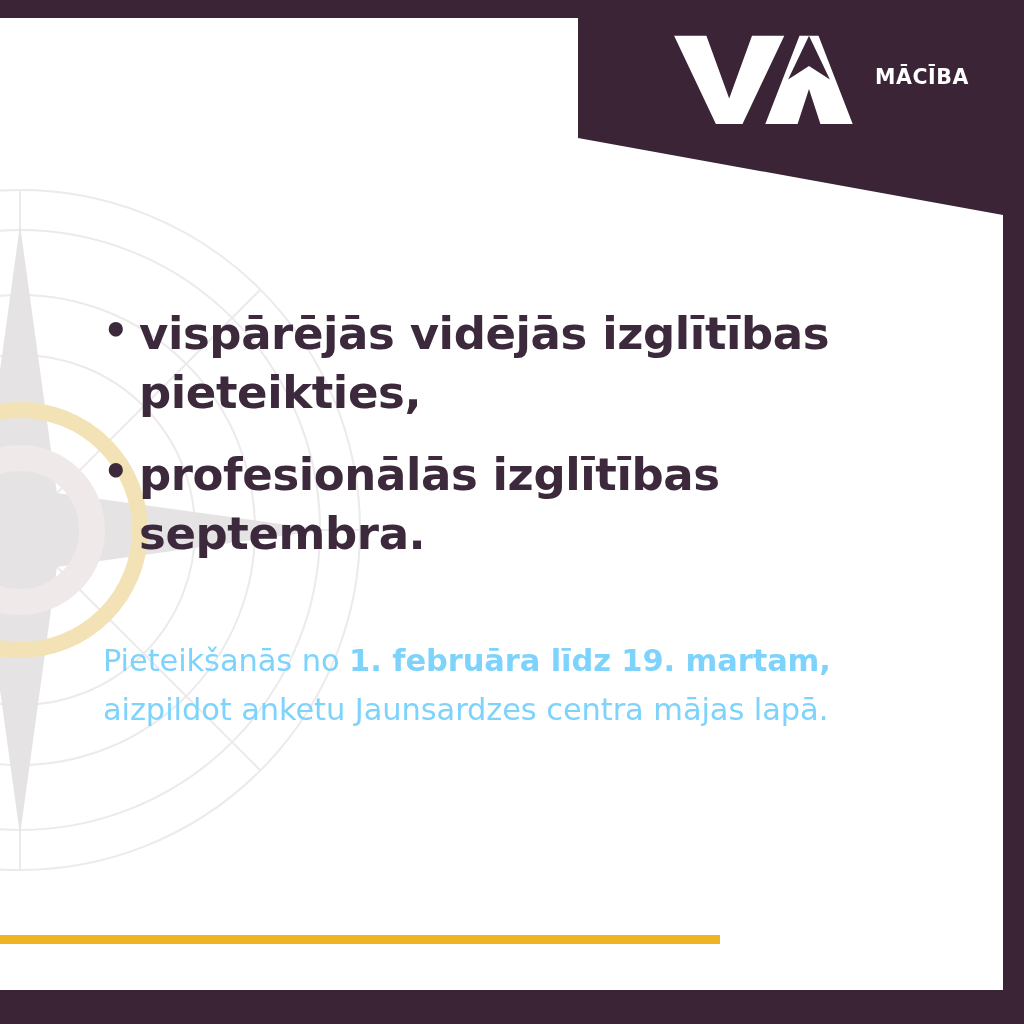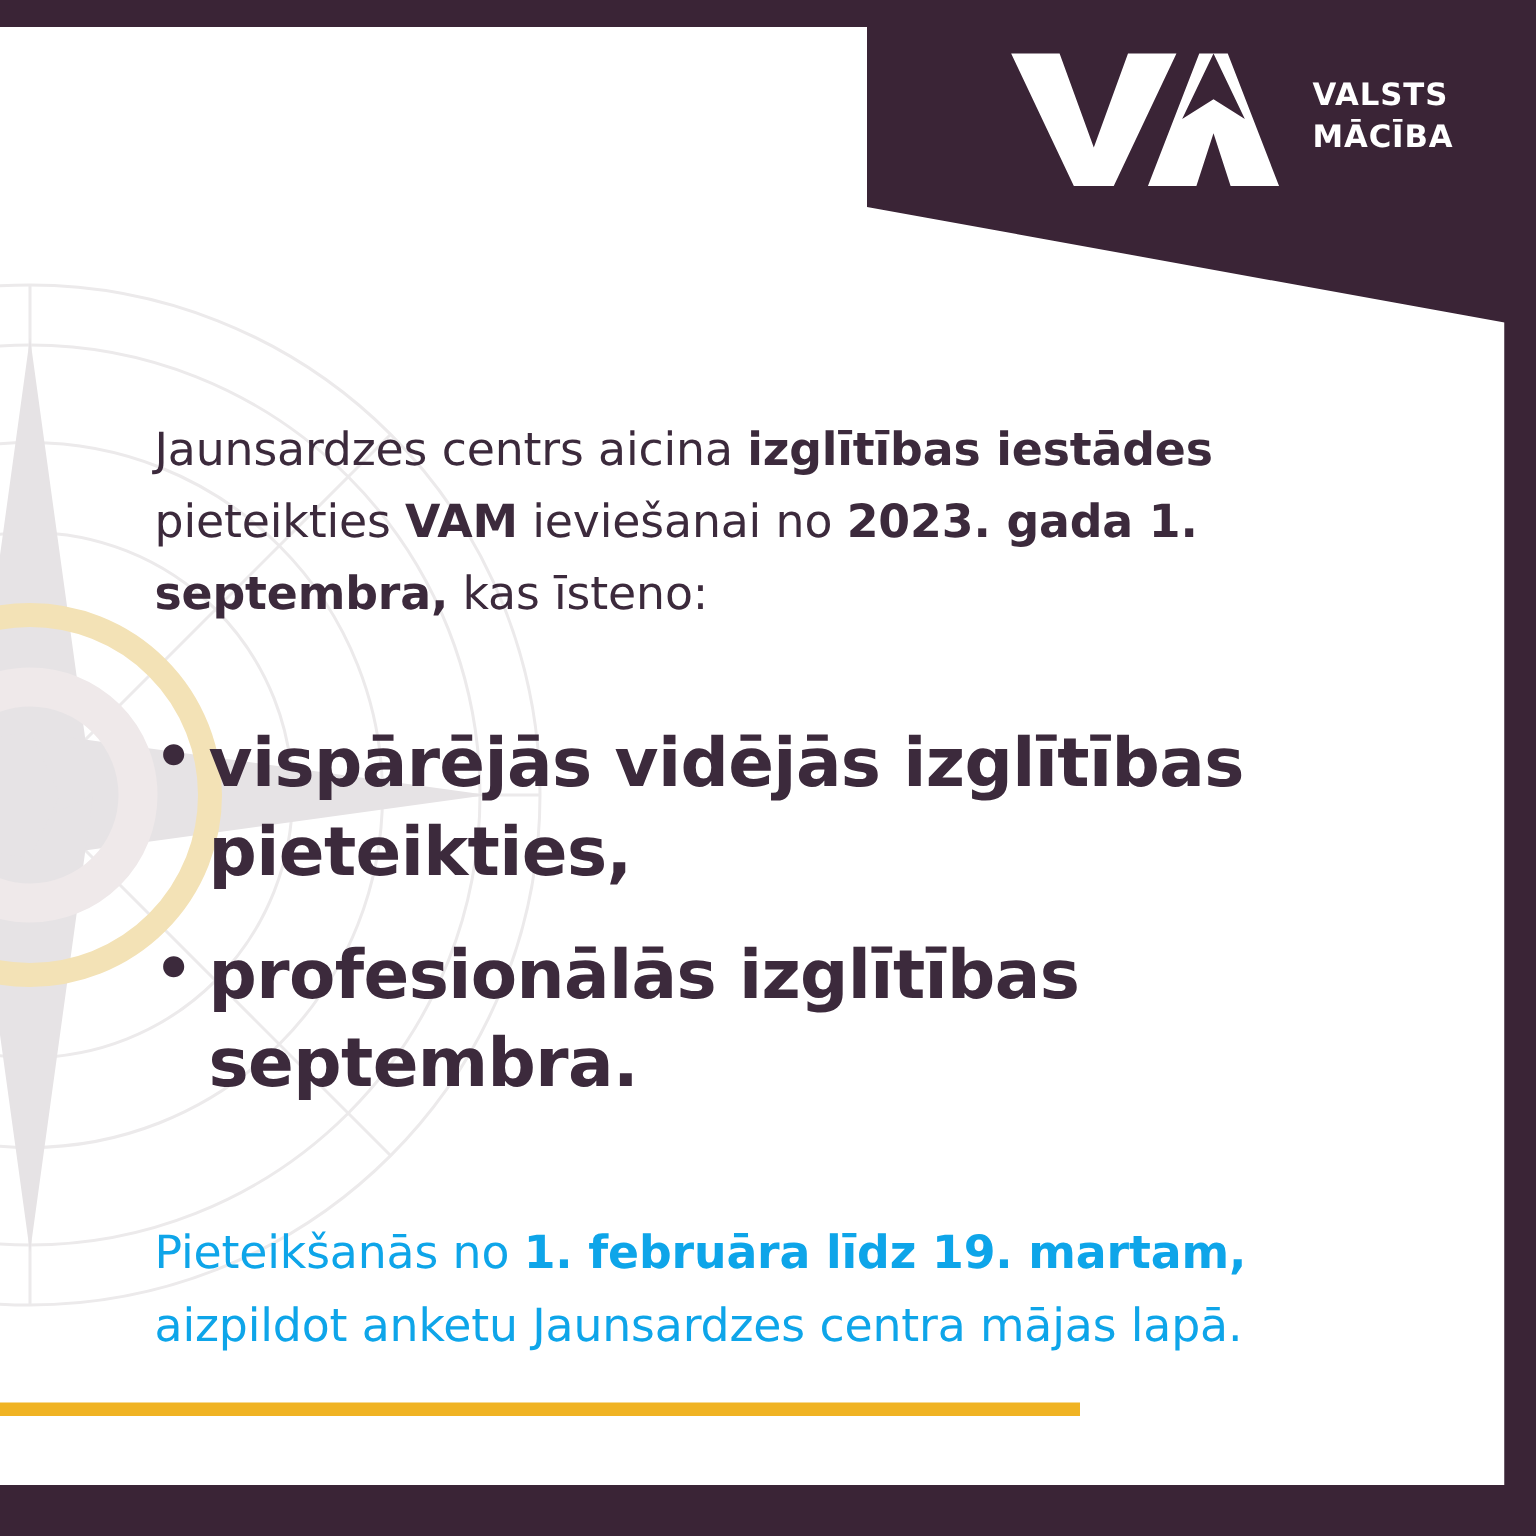--- a/index.html
+++ b/index.html
@@ -101,21 +101,21 @@
   .bullet .dot {
     flex: 0 0 auto;
     width: 36px;
     font-size: 40px;
     line-height: 1.32;
   }
   .bullet .btext { flex: 1 1 auto; }
 
   .outro {
     margin-top: 72px;
-    color: #0ea5e9;
+    color: #7dd3fc;
     font-size: 30.5px;
     line-height: 1.62;
     letter-spacing: -0.1px;
   }
   .outro b { font-weight: bold; }
 
   
   .yellow-rule {
     position: absolute;
     left: 0px;
@@ -157,28 +157,26 @@
     <circle cx="350" cy="350" r="72" fill="none" stroke="#efe9ea" stroke-width="26"></circle>
   </svg>
 
   <div class="logo-block">
     <svg class="logo-mark" viewBox="0 0 200 100">
       <path d="M8 6 L42 6 L66 72 L90 6 L124 6 L80 99 L52 99 Z" fill="#ffffff"></path>
       <path d="M104 99 L138 99 L150 62 L162 99 L196 99 L160 6 L140 6 Z" fill="#ffffff"></path>
       <path d="M128 52 L150 6 L172 52 L150 38 Z" fill="#3a2436"></path>
     </svg>
     <div class="logo-words">
-      <div>VALSTS</div>
       <div>MĀCĪBA</div>
     </div>
   </div>
 
   <div class="content">
 
-    <p class="intro"><span>Jaunsardzes centrs aicina </span><b>izglītības iestādes</b><span> pieteikties </span><b>VAM</b><span> ieviešanai no </span><b>2023. gada 1. septembra,</b><span> kas īsteno:</span></p>
 
     <div class="bullets">
       <div class="bullet">
         <span class="dot">•</span>
         <span class="btext">vispārējās vidējās izglītības pieteikties,</span>
       </div>
       <div class="bullet">
         <span class="dot">•</span>
         <span class="btext">profesionālās izglītības septembra.</span>
       </div>

